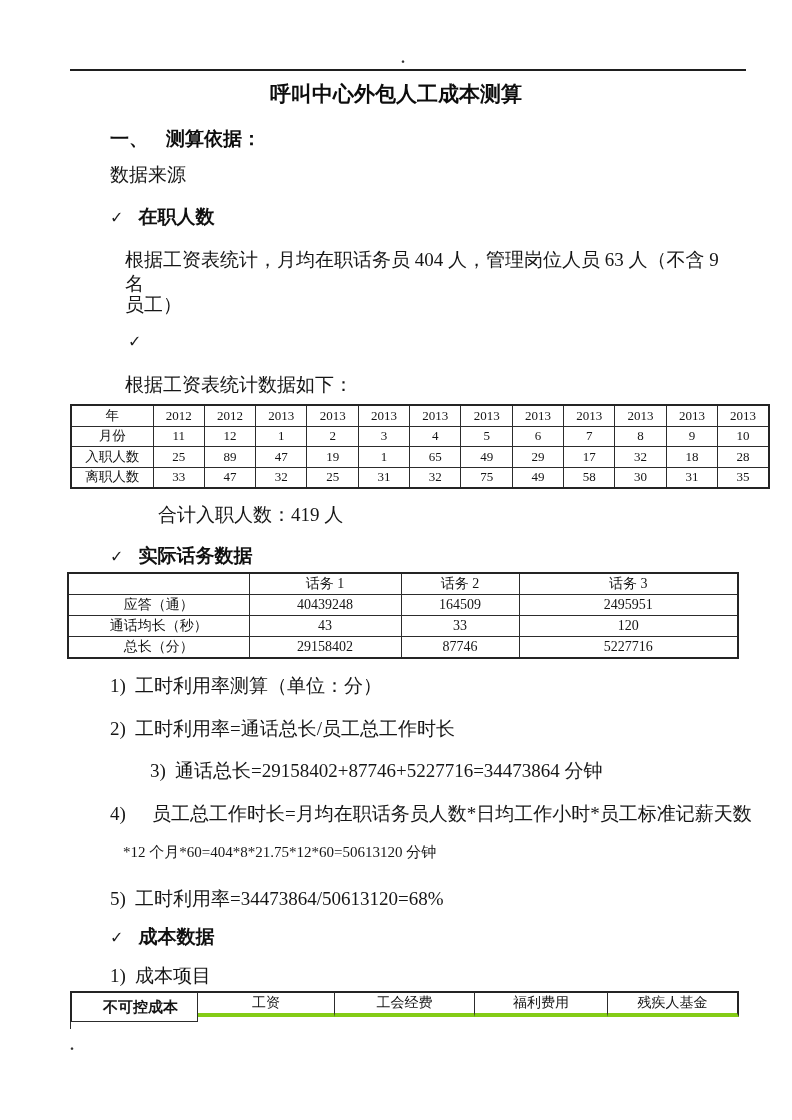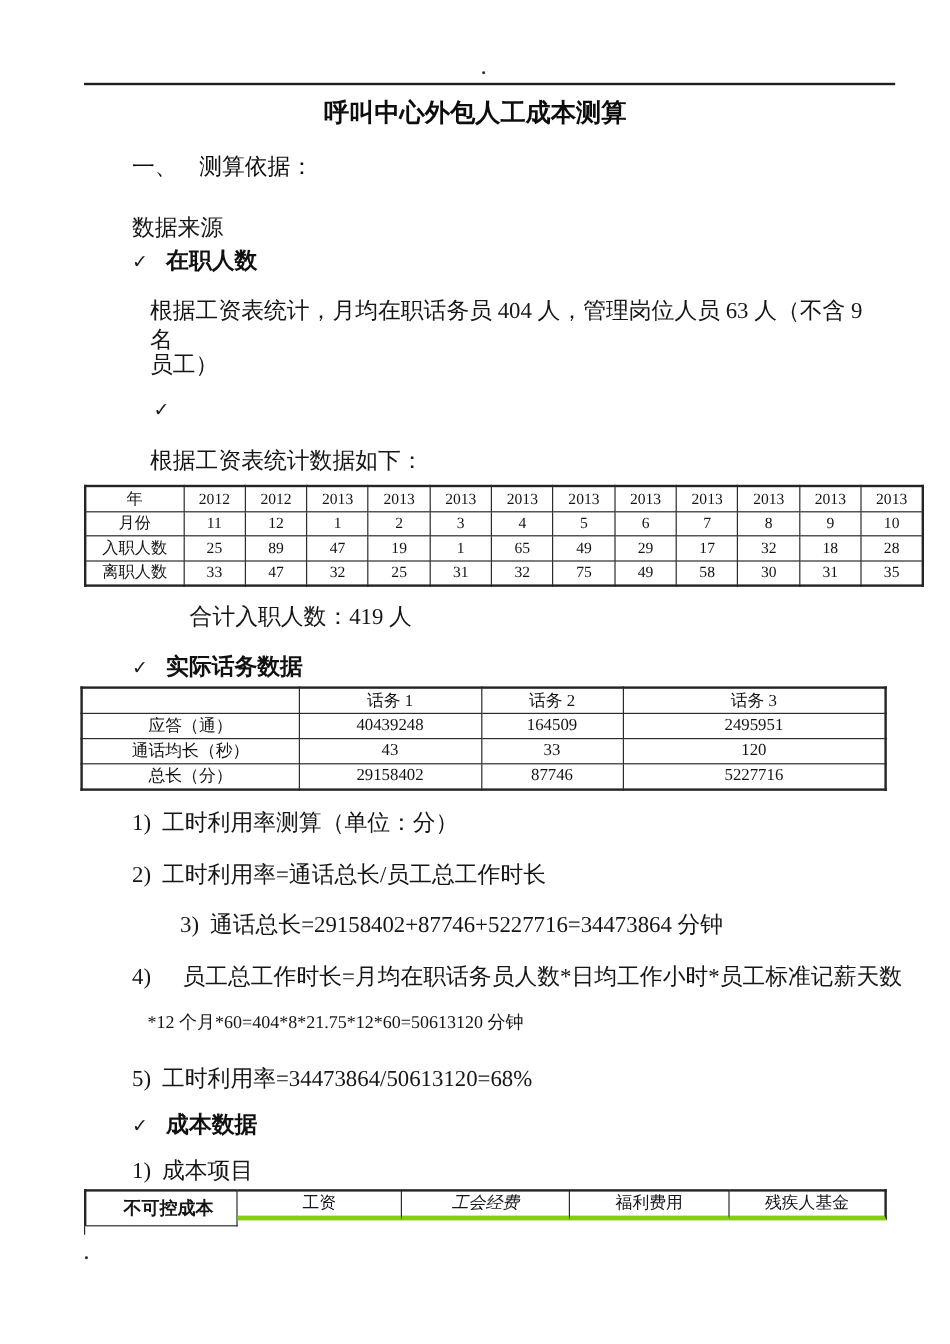--- a/index.html
+++ b/index.html
@@ -14,24 +14,24 @@
   }
   .abs{position:absolute;}
   .dot{font-size:16px;font-weight:bold;color:#333;line-height:6px;}
   .top-dot{left:401px;top:55px;}
   .bottom-dot{left:70px;top:1042px;}
   .rule{left:70px;top:69px;width:676px;height:0;border-top:2.5px solid #1f1f1f;}
   .title{
     left:0;top:80px;width:792px;margin:0;
     text-align:center;font-size:21px;font-weight:bold;color:#0d0d0d;
   }
-  .heading{left:110px;top:126px;font-size:19px;font-weight:normal;color:#0d0d0d;}
+  .heading{left:110px;top:126px;font-size:19px;font-weight:bold;color:#0d0d0d;}
   .h-num{margin-right:18px;}
   .block{font-size:19px;line-height:24px;color:#161616;}
-  .datasource{left:110px;top:179px;}
+  .datasource{left:110px;top:163px;}
   .para-1{left:125px;top:248px;width:600px;}
   .para-2{left:125px;top:293px;}
   .para-3{left:125px;top:373px;}
   .total-pos{left:125px;top:503px;margin-left:33px;}
   .bullet{display:flex;align-items:center;font-size:19px;font-weight:bold;color:#111;}
   .b1{left:110px;top:202px;}
   .b2{left:128px;top:332px;}
   .b3{left:110px;top:541px;}
   .b4{left:110px;top:922px;}
   .check{
@@ -75,21 +75,21 @@
     font-size:14px;color:#141414;
     width:135px;
   }
   .t3c0{
     border-left:2px solid #242424;
     border-bottom:1.5px solid #2c2c2c;
     height:31px;width:128px;
     font-weight:bold;font-size:15px;padding-left:12px;
   }
   .t3c1{width:137px;}
-  .t3c2{width:140px;font-style:italic;}
+  .t3c2{width:140px;}
   .t3c3{width:133px;}
   .t3c4{width:131px;border-right:2px solid #242424;}
   .sliver{width:0;border-left:1.5px solid #2c2c2c;}
   .s1{left:70px;top:1022px;height:7px;}
 </style>
 </head>
 <body>
 
 <div class="page">
 

